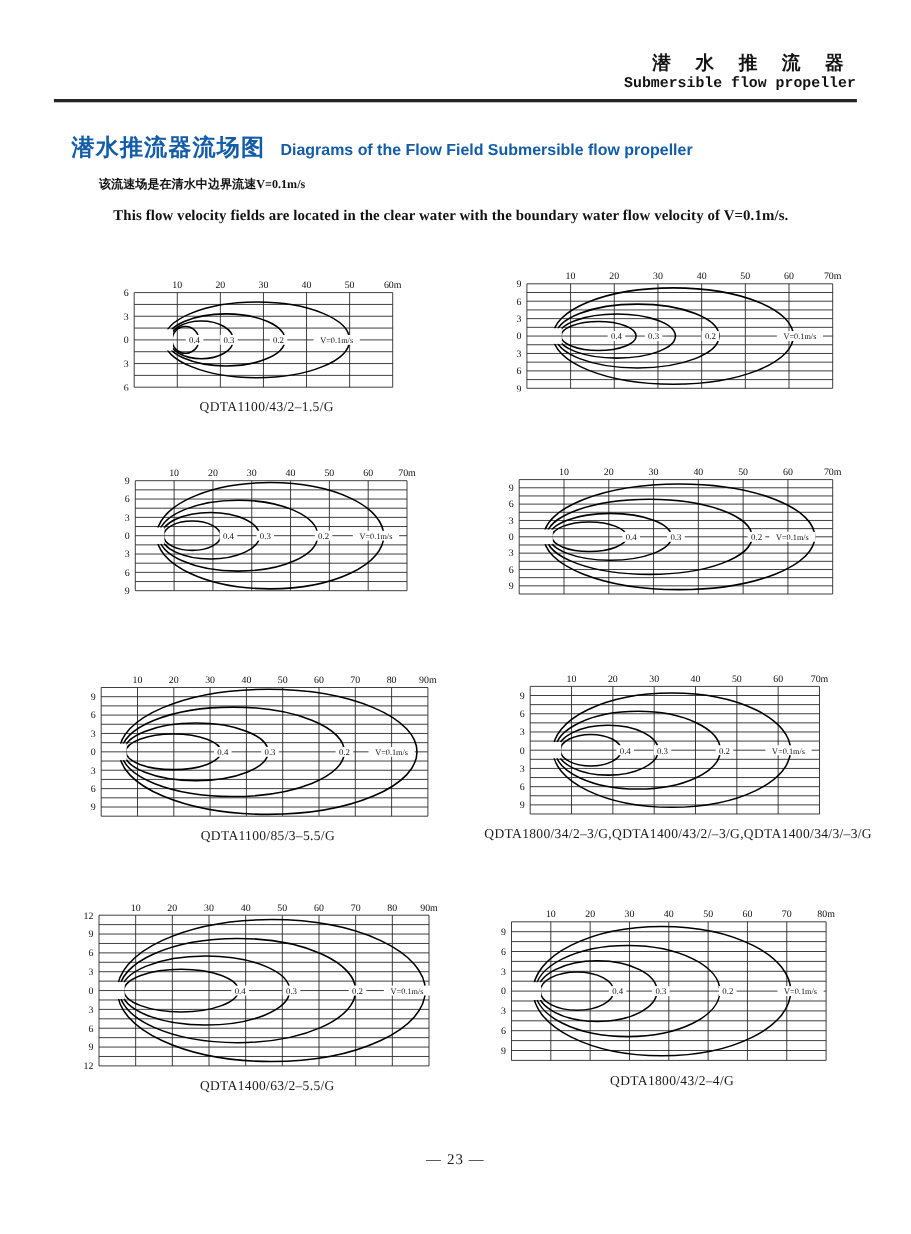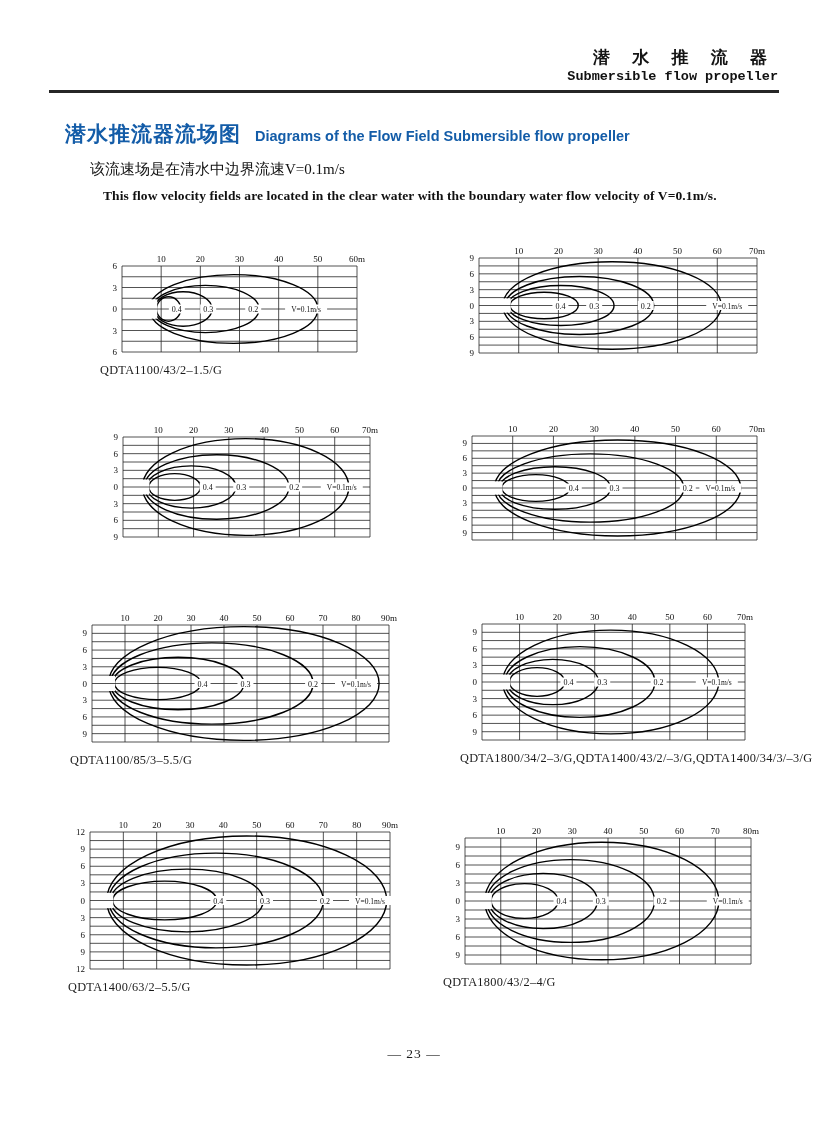--- a/index.html
+++ b/index.html
@@ -25,30 +25,30 @@
   .sec-cn{
     font-size:21px;font-weight:bold;color:#135ca8;letter-spacing:1px;
     font-family:"Liberation Sans","DejaVu Sans",sans-serif;
   }
   .sec-en{
     font-size:14.5px;font-weight:bold;color:#135ca8;margin-left:10px;
     font-family:"Liberation Sans","DejaVu Sans",sans-serif;
   }
   .intro-cn{
     position:absolute;top:160px;left:90px;
-    font-size:15px;font-weight:normal;color:#111;
+    font-size:11px;font-weight:bold;color:#111;
   }
   .intro-en{
     position:absolute;top:188px;left:90px;
     font-size:13.5px;font-weight:bold;color:#111;letter-spacing:0.1px;margin-left:13px;
   }
   .chart{position:absolute;}
   .chart svg{display:block;}
   .caption{
-    display:flex;justify-content:flex-start;margin-top:8px;
+    display:flex;justify-content:center;margin-top:8px;
   }
   .caption span{
     white-space:nowrap;font-size:12.3px;color:#1a1a1a;letter-spacing:0.3px;
     font-family:"Liberation Serif","DejaVu Serif",serif;
   }
   .page-number{
     position:absolute;top:1046px;left:0;width:100%;text-align:center;
     font-size:13.5px;color:#1a1a1a;letter-spacing:1px;
   }
 </style>

